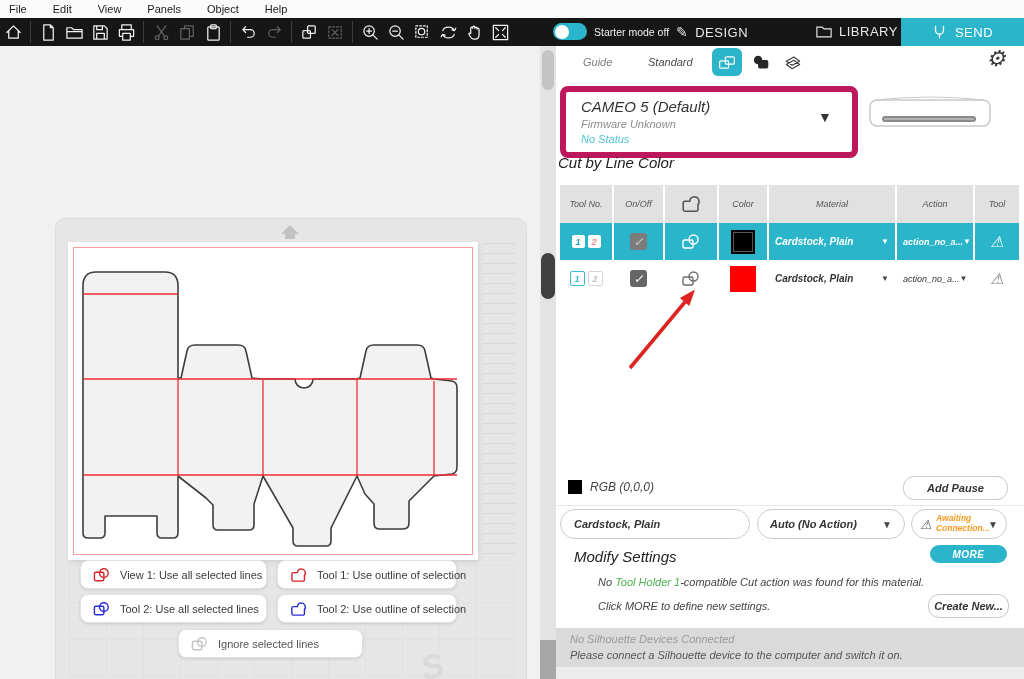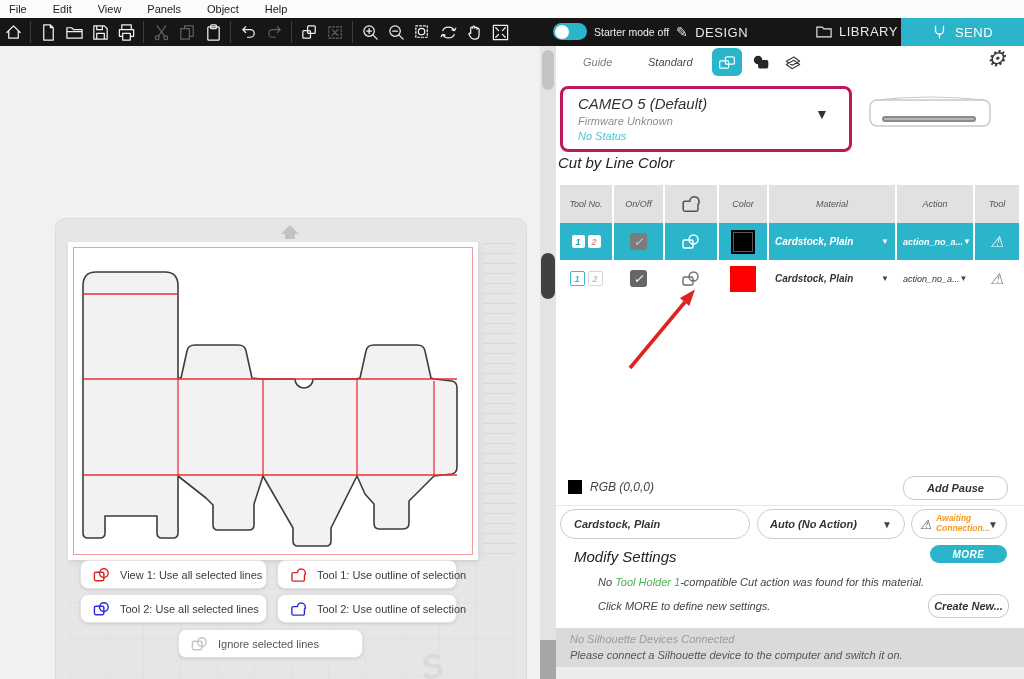--- a/index.html
+++ b/index.html
@@ -35,21 +35,21 @@
   .cbtn{position:absolute;height:29px;background:#fff;border:1px solid #e2e2e2;border-radius:8px;
         box-shadow:0 1px 3px rgba(0,0,0,.12);display:flex;align-items:center;gap:10px;padding:0 12px;box-sizing:border-box;}
   .cbtn svg{width:17px;height:16px;fill:none;stroke-width:1.5;stroke-linejoin:round;flex:0 0 auto;}
   .cbtn span{font-size:11px;color:#3a3a3a;white-space:nowrap;}
   
   #divider{left:540px;top:46px;width:16px;height:633px;background:#e3e3e3;}
   
   #panel{left:556px;top:46px;width:468px;height:633px;background:#fff;font-style:italic;}
   .ptab{font-size:11px;color:#7d7d7d;}
   .icon-sq{width:30px;height:28px;border-radius:6px;display:flex;align-items:center;justify-content:center;}
-  #machine-card{left:4px;top:40px;width:286px;height:60px;border:3px solid #be185d;border-radius:8px;background:#fff;}
+  #machine-card{left:4px;top:40px;width:286px;height:60px;border:6px solid #be185d;border-radius:8px;background:#fff;}
   .table-grid{display:grid;grid-template-columns:52px 49px 52px 48px 126px 76px 44px;column-gap:2px;}
   .hcell{background:#e1e1e1;display:flex;align-items:center;justify-content:center;font-size:9px;color:#555;height:38px;}
   .r1cell{background:#2ab5cb;display:flex;align-items:center;justify-content:center;height:37px;}
   .r2cell{background:#fff;display:flex;align-items:center;justify-content:center;height:31px;}
   .chip{width:13px;height:13px;border-radius:2px;font-size:9px;font-weight:bold;display:flex;align-items:center;justify-content:center;background:#fff;}
   .checkbox{width:17px;height:17px;border-radius:3px;display:flex;align-items:center;justify-content:center;font-size:12px;}
   .mat-cell{justify-content:space-between !important;padding:0 6px;box-sizing:border-box;}
   .rowicon svg{width:20px;height:18px;fill:none;stroke-width:1.4;}
   .warn{font-size:15px;line-height:1;}
   .field{position:absolute;height:30px;border:1px solid #ccc;border-radius:15px;background:#fff;display:flex;align-items:center;box-sizing:border-box;}

